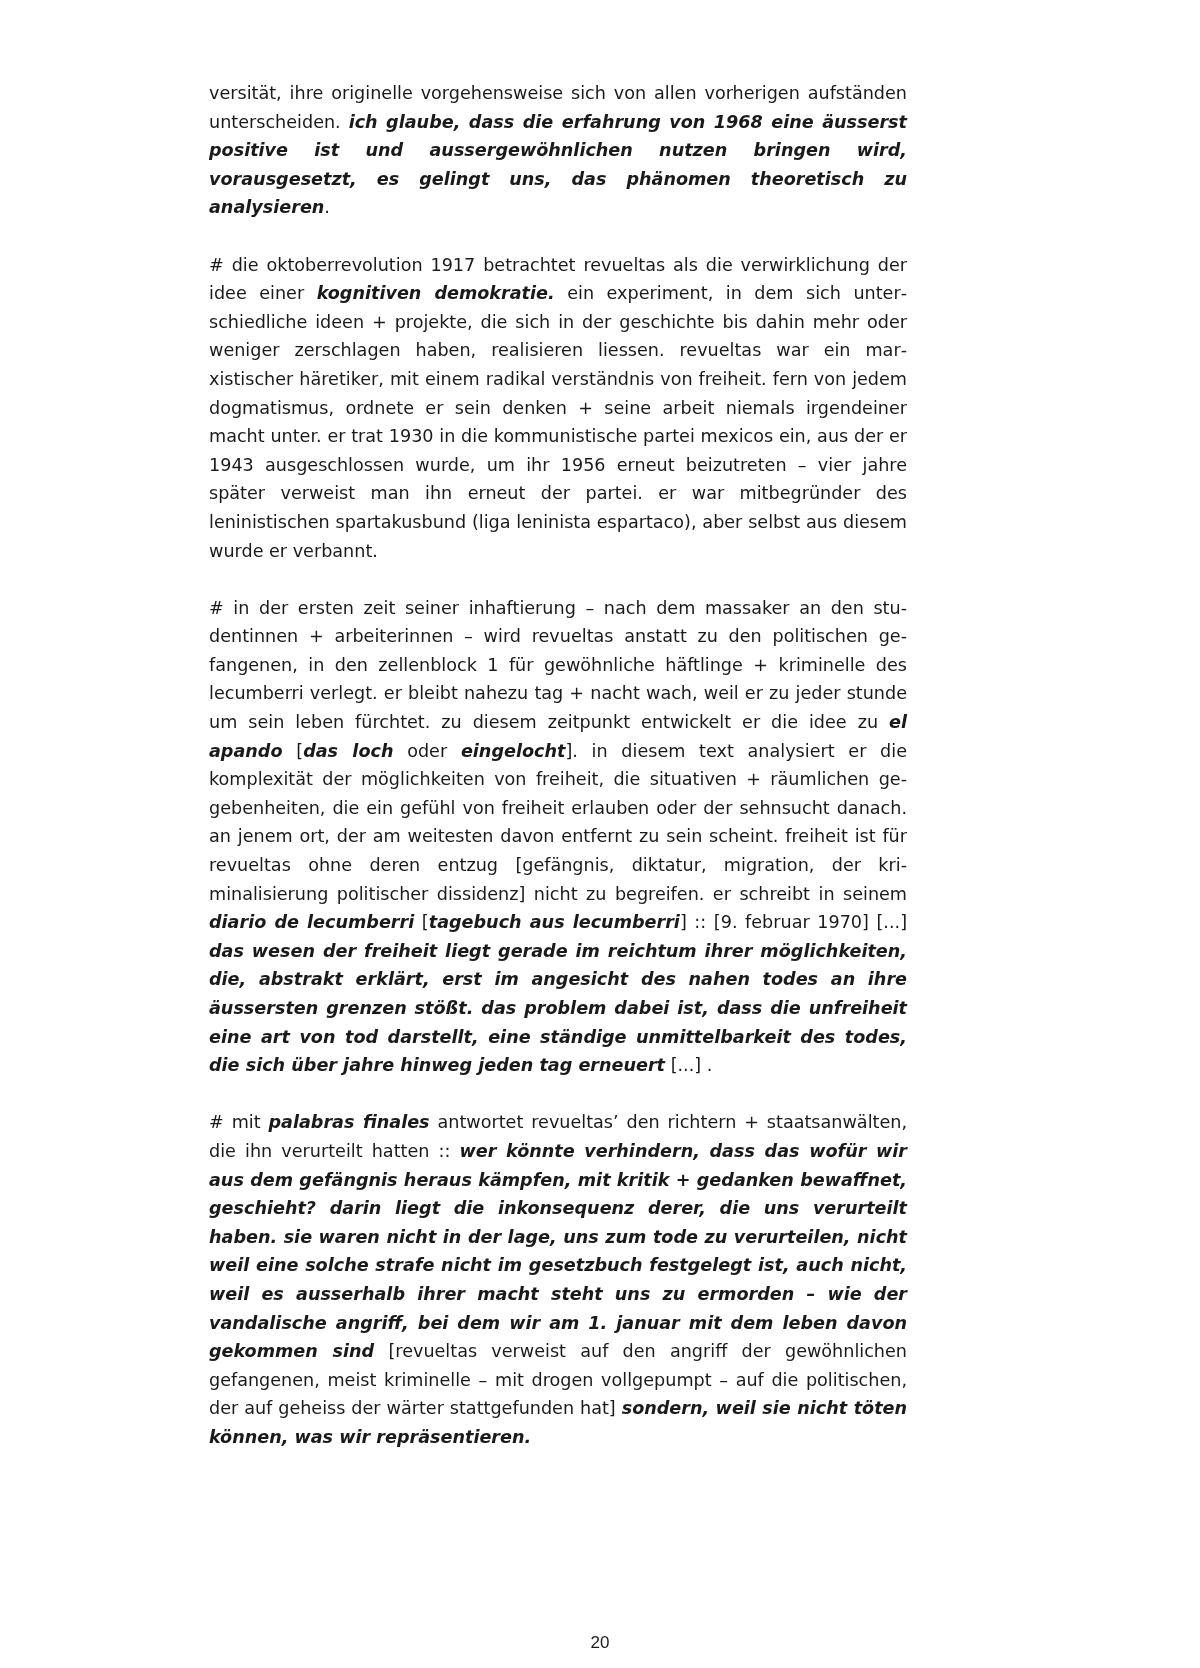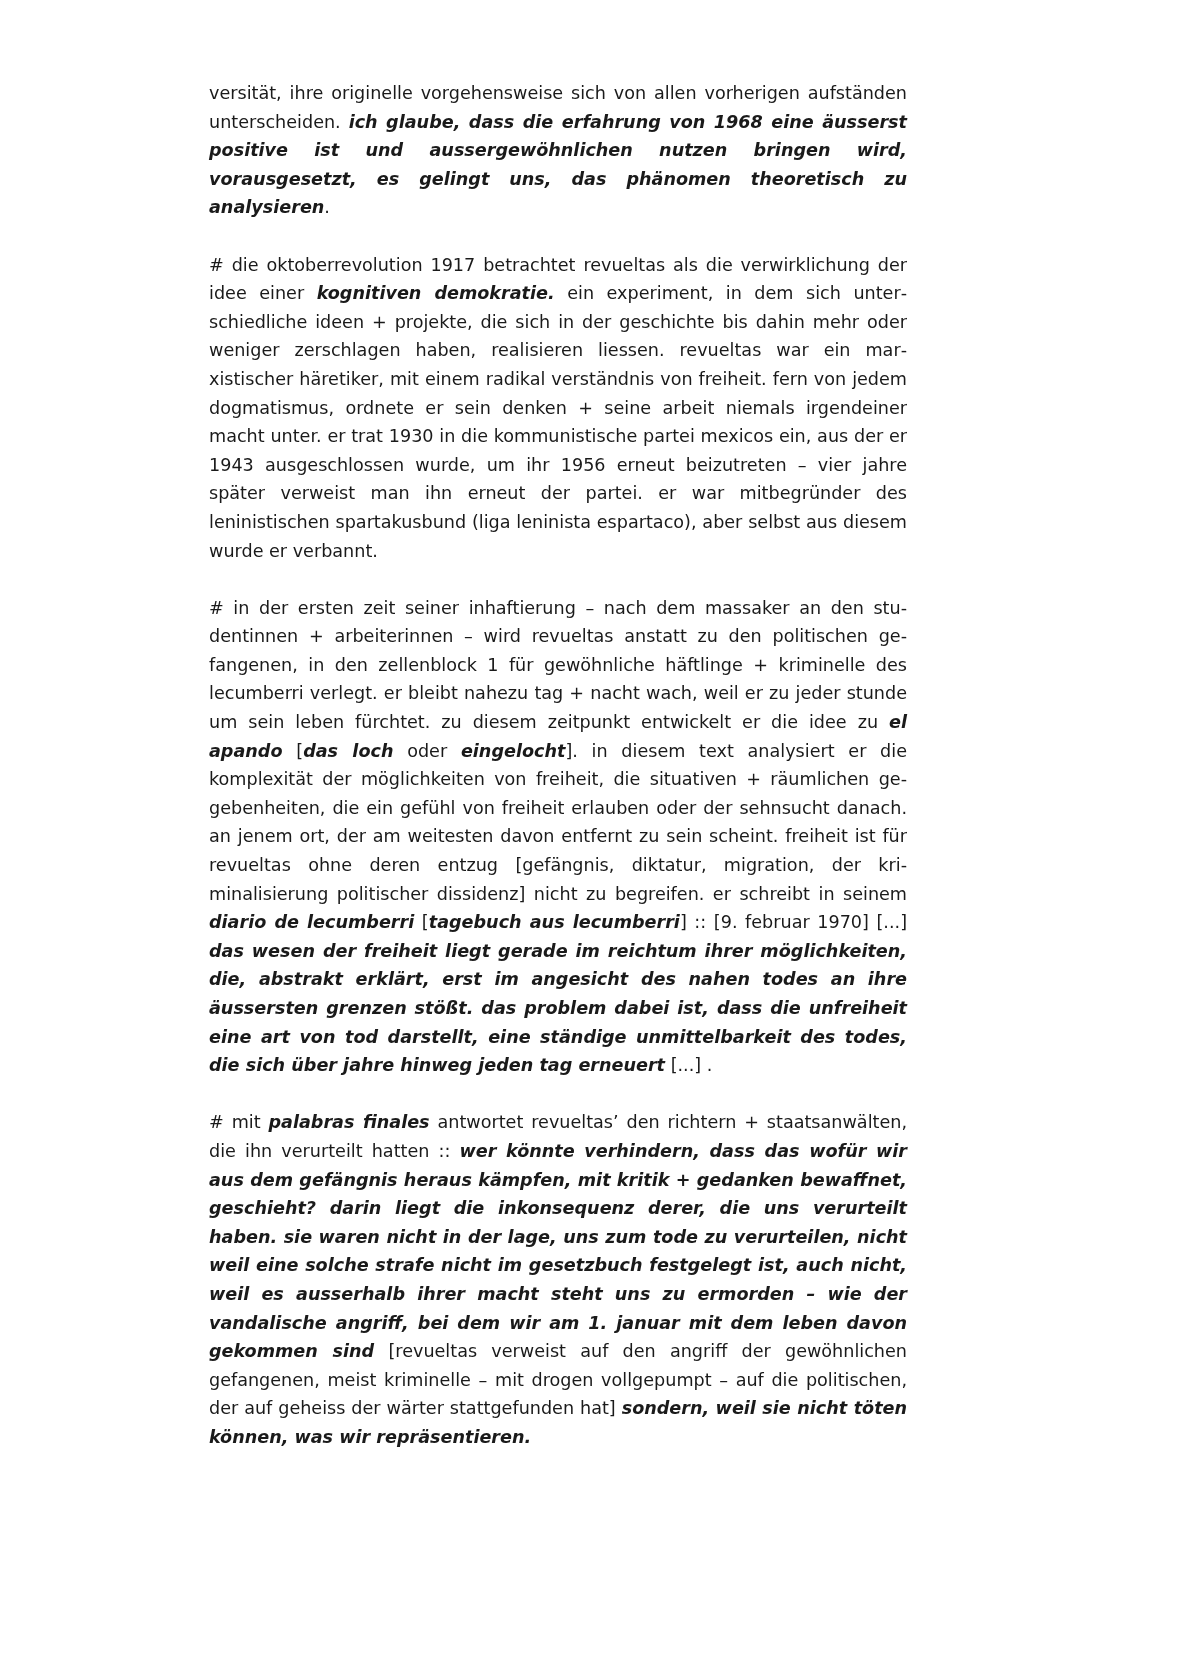--- a/index.html
+++ b/index.html
@@ -30,13 +30,14 @@
 </head>
 <body>
 
 <div class="page">
   <div class="column" id="column">
       <p class="para"><span>versität, ihre originelle vorgehensweise sich von allen vorherigen aufstän­den unterscheiden. </span><span class="bi">ich glaube, dass die erfahrung von 1968 eine äusserst positive ist und aussergewöhnlichen nutzen bringen wird, vorausgesetzt, es gelingt uns, das phänomen theoretisch zu analysieren</span><span>.</span></p>
       <p class="para"><span># die oktoberrevolution 1917 betrachtet </span><span class="b">revueltas</span><span> als die verwirklichung der idee einer </span><span class="bi">kognitiven demokratie.</span><span> ein experiment, in dem sich unter­schiedliche ideen + projekte, die sich in der geschichte bis dahin mehr oder weniger zerschlagen haben, realisieren liessen. revueltas war ein mar­xistischer häretiker, mit einem radikal verständnis von freiheit. fern von je­dem dogmatismus, ordnete er sein denken + seine arbeit niemals irgend­einer macht unter. er trat 1930 in die kommunistische partei mexicos ein, aus der er 1943 ausgeschlossen wurde, um ihr 1956 erneut beizutreten – vier jahre später verweist man ihn erneut der partei. er war mitbegründer des leninistischen spartakusbund (liga leninista espartaco), aber selbst aus diesem wurde er verbannt.</span></p>
       <p class="para"><span># in der ersten zeit seiner inhaftierung – nach dem massaker an den stu­dentinnen + arbeiterinnen – wird </span><span class="b">revueltas</span><span> anstatt zu den politischen ge­fangenen, in den zellenblock 1 für gewöhnliche häftlinge + kriminelle des lecumberri verlegt. er bleibt nahezu tag + nacht wach, weil er zu jeder stunde um sein leben fürchtet. zu diesem zeitpunkt entwickelt er die idee zu </span><span class="bi">el apando</span><span> [</span><span class="bi">das loch</span><span> oder </span><span class="bi">eingelocht</span><span>]. in diesem text analysiert er die komplexität der möglichkeiten von freiheit, die situativen + räumlichen ge­gebenheiten, die ein gefühl von freiheit erlauben oder der sehnsucht da­nach. an jenem ort, der am weitesten davon entfernt zu sein scheint. freiheit ist für revueltas ohne deren entzug [gefängnis, diktatur, migration, der kri­minalisierung politischer dissidenz] nicht zu begreifen. er schreibt in sei­nem </span><span class="bi">diario de lecumberri</span><span> [</span><span class="bi">tagebuch aus lecumberri</span><span>] :: </span><span class="b">[9. februar 1970] [...]</span><span> </span><span class="bi">das wesen der freiheit liegt gerade im reichtum ihrer möglichkeiten, die, abstrakt erklärt, erst im angesicht des nahen todes an ihre äussersten gren­zen stößt. das problem dabei ist, dass die unfreiheit eine art von tod dar­stellt, eine ständige unmittelbarkeit des todes, die sich über jahre hinweg jeden tag erneuert</span><span> </span><span class="b">[...] .</span></p>
       <p class="para"><span># mit </span><span class="bi">palabras finales</span><span> antwortet </span><span class="b">revueltas</span><span>’ den richtern + staatsanwälten, die ihn verurteilt hatten :: </span><span class="bi">wer könnte verhindern, dass das wofür wir aus dem gefängnis heraus kämpfen, mit kritik + gedanken bewaffnet, ge­schieht? darin liegt die inkonsequenz derer, die uns verurteilt haben. sie waren nicht in der lage, uns zum tode zu verurteilen, nicht weil eine solche strafe nicht im gesetzbuch festgelegt ist, auch nicht, weil es ausserhalb ihrer macht steht uns zu ermorden – wie der vandalische angriff, bei dem wir am 1. januar mit dem leben davon gekommen sind</span><span> [revueltas verweist auf den angriff der gewöhnlichen gefangenen, meist kriminelle – mit drogen voll­gepumpt –  auf die politischen, der auf geheiss der wärter stattgefunden hat]  </span><span class="bi">sondern, weil sie nicht töten können, was wir repräsentieren.</span></p>
     </div>
+  <div class="page-number">20</div>
 </div>
 
 </body></html>

